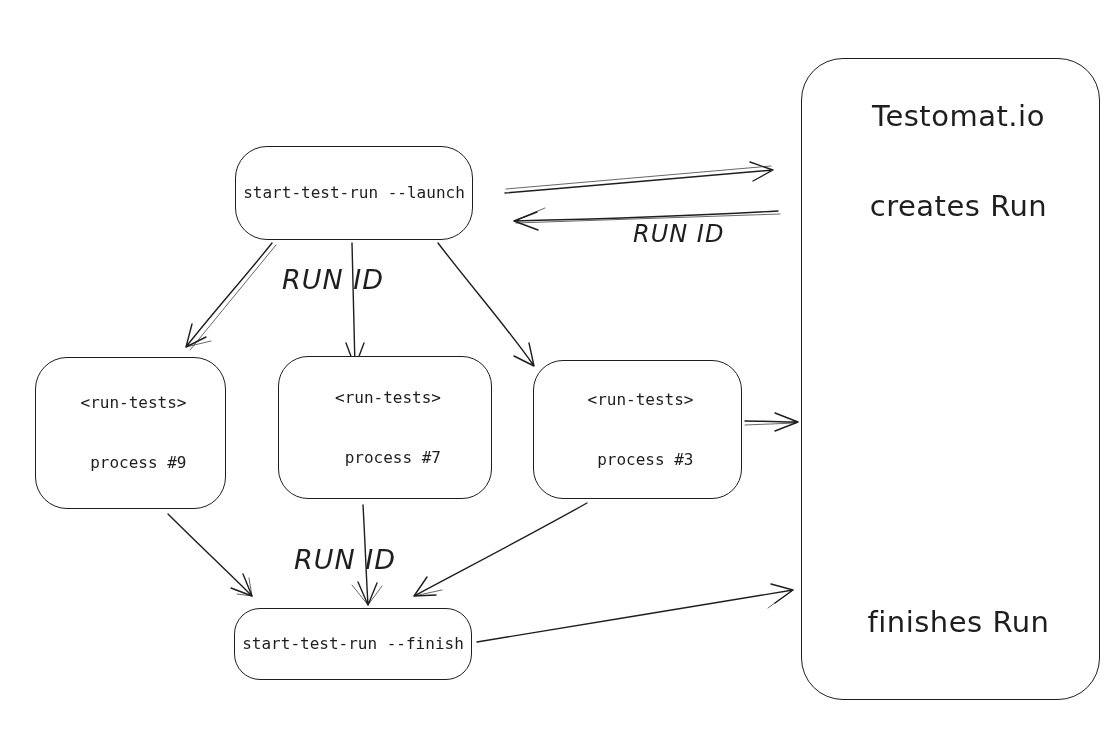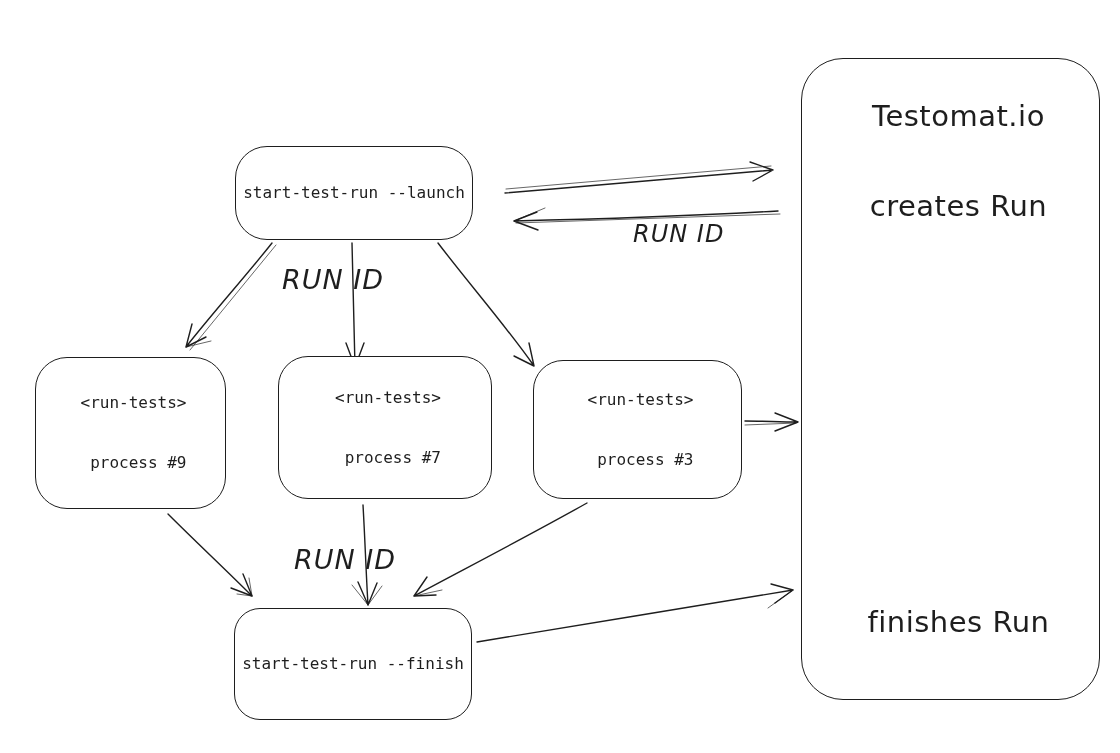--- a/index.html
+++ b/index.html
@@ -127,21 +127,21 @@
     </div>
   </div>
 
   <div class="node" style="left:533px; top:360px; width:209px; height:139px; border-radius:30px;">
     <div class="code code-block">
       <div>&lt;run-tests&gt;</div>
       <div>process #3</div>
     </div>
   </div>
 
-  <div class="node" style="left:234px; top:608px; width:238px; height:112px; border-radius:26px;">
+  <div class="node" style="left:234px; top:608px; width:238px; height:72px; border-radius:26px;">
     <span class="code">start-test-run --finish</span>
   </div>
 
   <div class="node" style="left:801px; top:58px; width:299px; height:642px; border-radius:42px; display:block;">
     <div class="hand panel-label" style="top:40px;">Testomat.io</div>
     <div class="hand panel-label" style="top:130px;">creates Run</div>
     <div class="hand panel-label" style="top:546px;">finishes Run</div>
   </div>
 
   <div class="hand edge-label" style="left:633px; top:220px; font-size:24px;">RUN ID</div>

